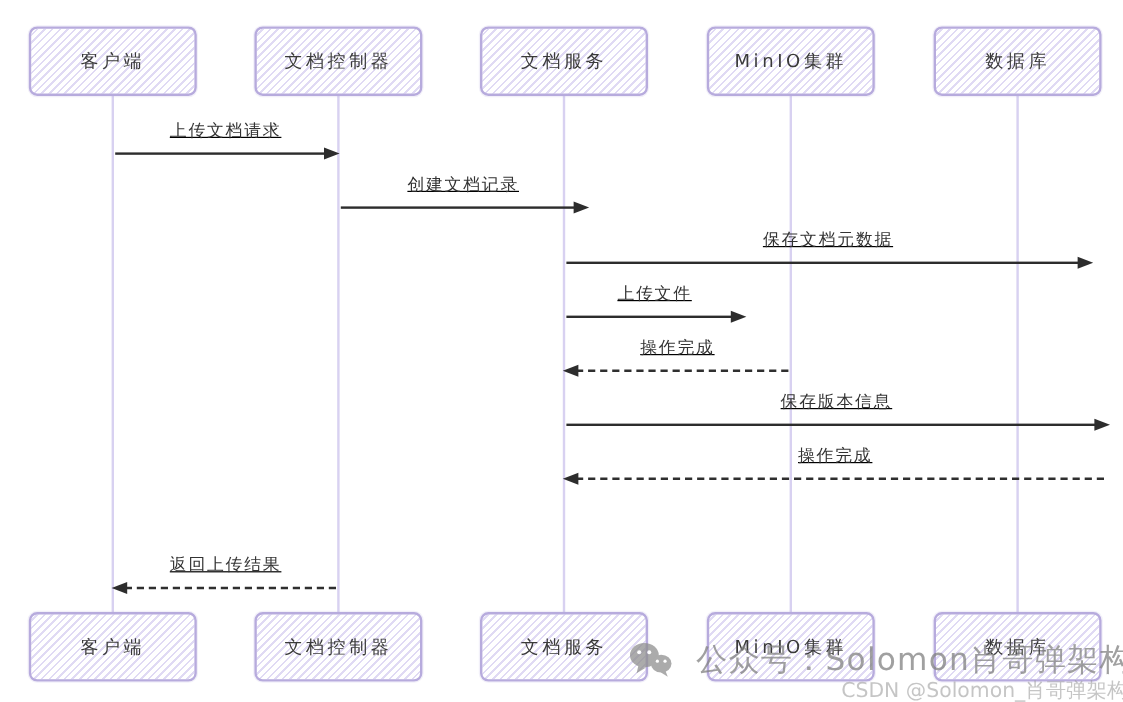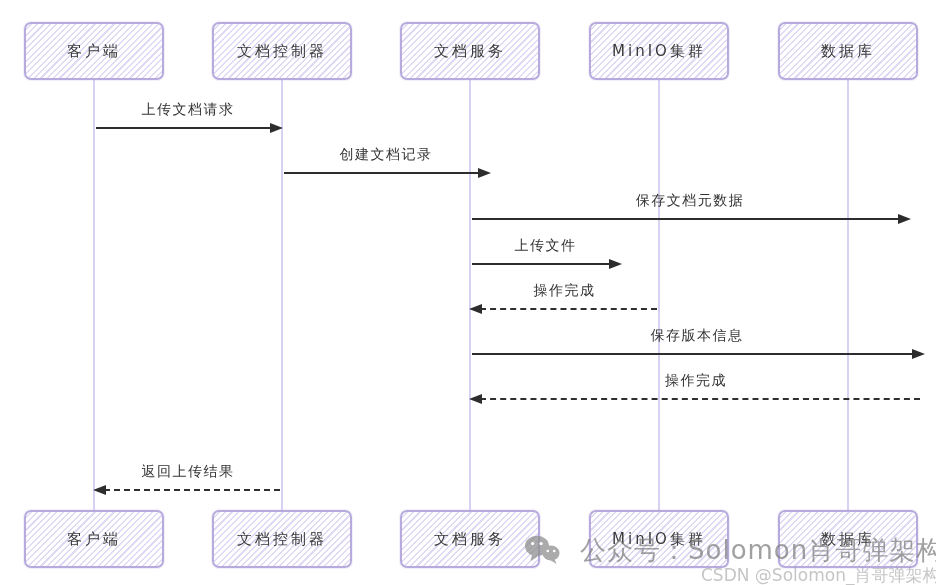--- a/index.html
+++ b/index.html
@@ -26,21 +26,21 @@
     text-align:right;
   }
   
   .lifeline{
     position:absolute;
     top:80px;height:430px;width:2px;
     background:#d8d1f1;
     z-index:1;
   }
   
-  .message{position:absolute;height:32px;z-index:3;}
+  .message{position:absolute;height:32px;z-index:3;text-decoration:underline;}
   .msg-label{
     text-align:center;
     font-size:14px;color:#333333;
     letter-spacing:1.5px;
     line-height:18px;
     height:18px;
     white-space:nowrap;
   }
   .msg-line{
     position:absolute;left:2px;right:2px;top:27px;height:0;

